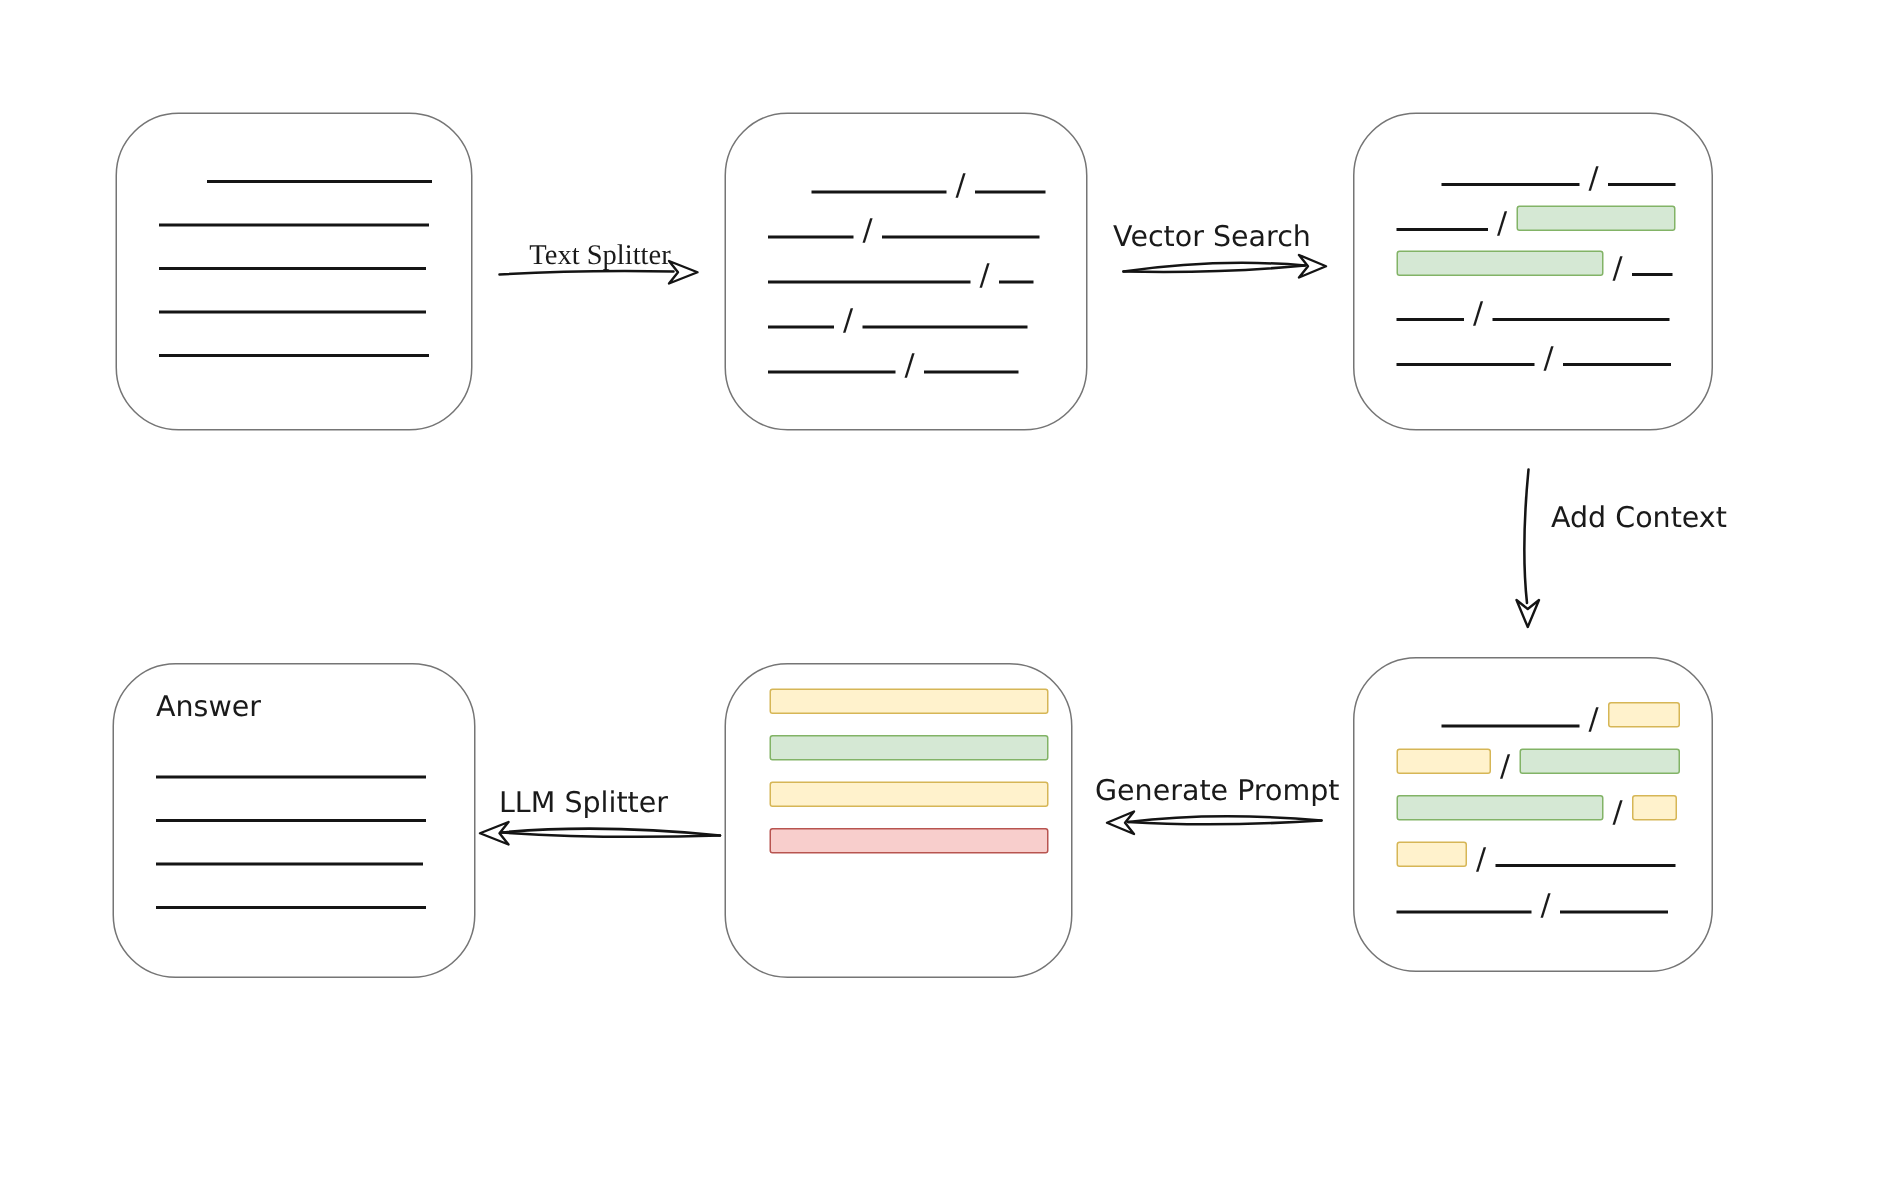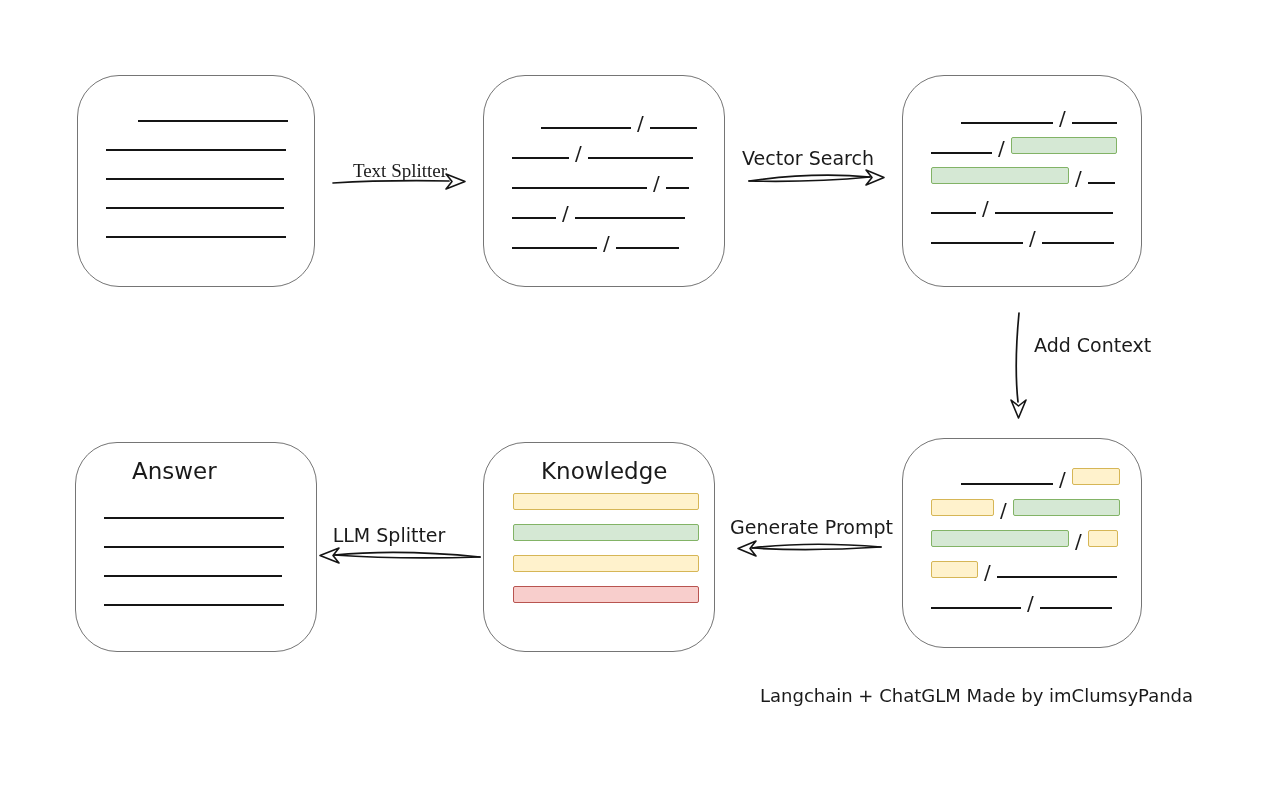--- a/index.html
+++ b/index.html
@@ -45,21 +45,21 @@
     color: var(--ink);
   }
   .chip {
     display: inline-block;
     box-sizing: border-box;
     height: 17px;
     border-radius: 2px;
   }
   .chip-green { background: var(--green-fill); border: 1.7px solid var(--green-stroke); }
   .chip-yellow { background: var(--yellow-fill); border: 1.7px solid var(--yellow-stroke); }
-  .box-title { font-size: 23px; line-height: 24px; white-space: nowrap; margin-left: 28px; }
+  .box-title { font-size: 19px; line-height: 24px; white-space: nowrap; }
   .bar {
     box-sizing: border-box;
     width: 186px;
     height: 17px;
     border-radius: 2px;
     margin-bottom: 14px;
   }
   .bar-yellow { background: var(--yellow-fill); border: 1.7px solid var(--yellow-stroke); }
   .bar-green  { background: var(--green-fill);  border: 1.7px solid var(--green-stroke); }
   .bar-red    { background: var(--red-fill);    border: 1.7px solid var(--red-stroke); }
@@ -196,21 +196,20 @@
         </div>
         <div class="seg-row">
           <span class="seg-line" style="width: 90px;"></span>
           <span class="slash">/</span>
           <span class="seg-line" style="width: 72px;"></span>
         </div>
       </div>
   </div>
 
   <div class="panel" style="left:483px; top:442px; width:232px; height:210px; padding:16px 0 0 29px;">
-    <div class="box-title" style="margin-bottom:10px;">Knowledge</div>
     <div>
         <div class="bar bar-yellow"></div>
         <div class="bar bar-green"></div>
         <div class="bar bar-yellow"></div>
       </div>
     <div>
         <div class="bar bar-red"></div>
       </div>
   </div>
 
@@ -231,21 +230,20 @@
         </div>
       </div>
   </div>
 
   <div class="label centered" style="left:334px; top:160px; width:132px;font-family:Liberation Serif, serif;">Text Splitter</div>
   <div class="label centered" style="left:740px; top:147px; width:136px;">Vector Search</div>
   <div class="label" style="left:1034px; top:334px;">Add Context</div>
   <div class="label centered" style="left:730px; top:516px; width:158px;">Generate Prompt</div>
   <div class="label centered" style="left:324px; top:524px; width:130px;">LLM Splitter</div>
 
-  <div class="caption">Langchain + ChatGLM Made by imClumsyPanda</div>
 
   <svg class="overlay" width="1262" height="792" viewBox="0 0 1262 792">
     <g>
       <path d="M333,183 C375,180.5 420,180.5 449,181"></path>
       <polygon points="446,174 465,181.5 446,189 452,181.5"></polygon>
     </g>
     <g>
       <path d="M749,181 Q812,172 870,177"></path>
       <path d="M749,181 Q812,182.5 870,177"></path>
       <polygon points="866,170 884,177.5 866,185 872,177.5"></polygon>

